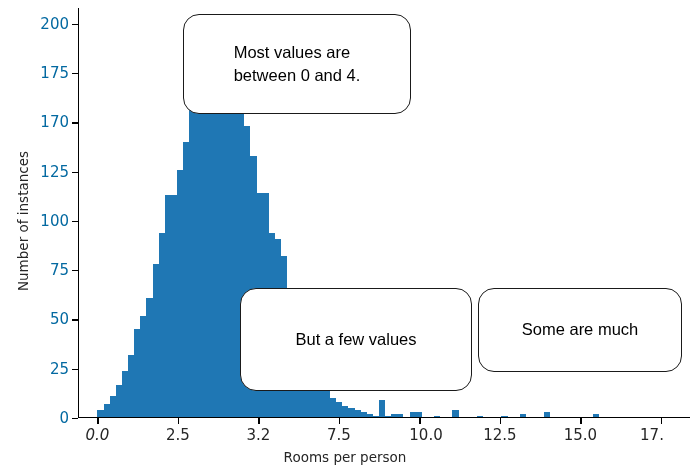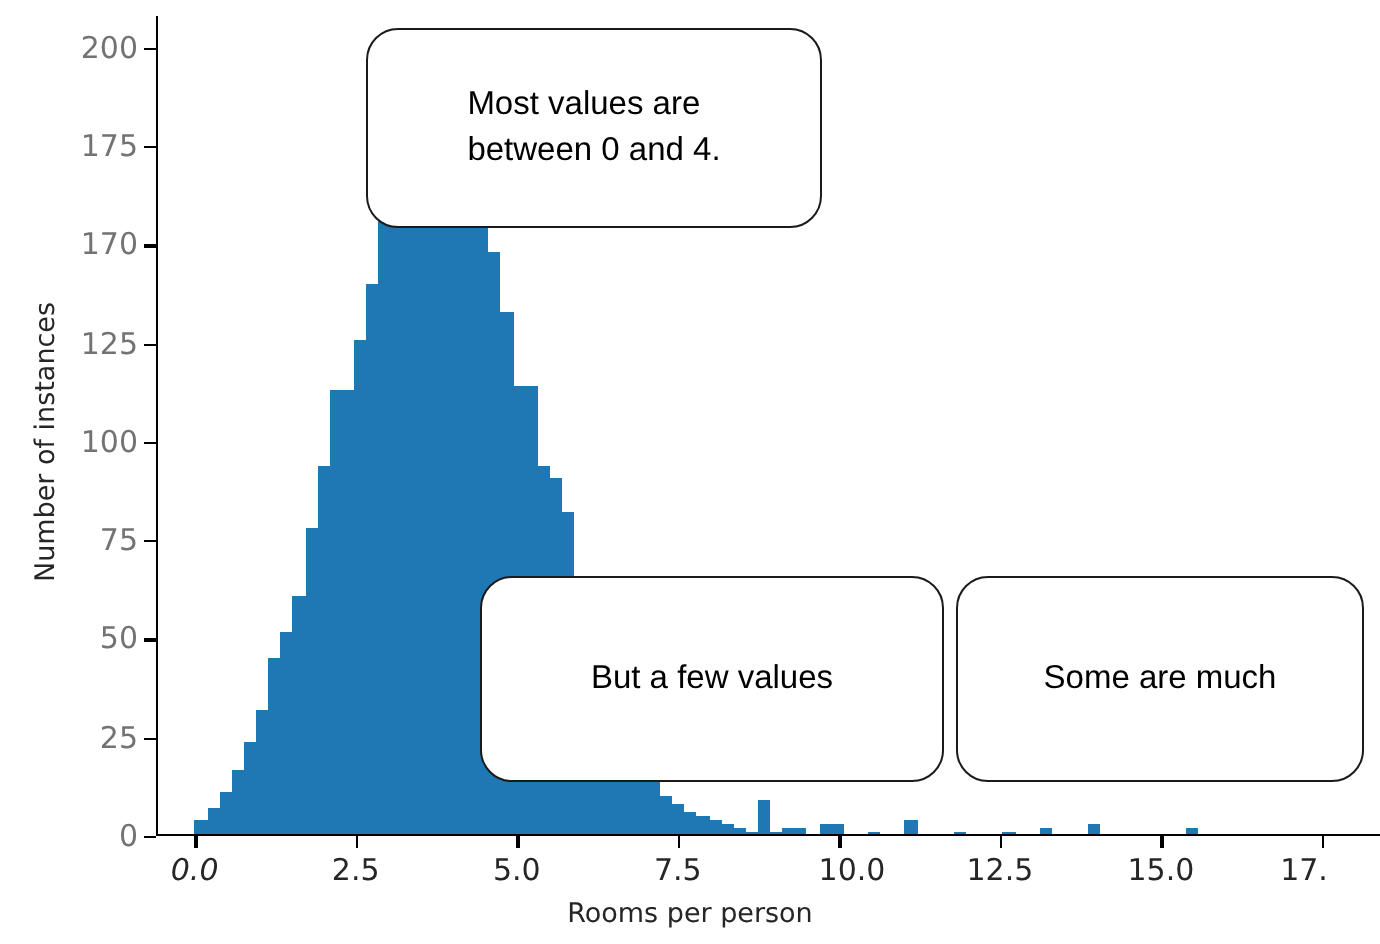--- a/index.html
+++ b/index.html
@@ -66,21 +66,21 @@
   .ytick-row {
     position: absolute;
     left: 0;
     width: 78px;
   }
   .ytick-text {
     position: absolute;
     right: 9px;
     top: 0;
     font-size: 15px;
-    color: #737373;
+    color: #0369a1;
     transform: translateY(-50%);
     white-space: nowrap;
   }
   .xtick-mark {
     position: absolute;
     top: 418px;
     width: 1.3px;
     height: 6px;
     background: #000000;
   }
@@ -244,21 +244,21 @@
       <div class="ytick-row" style="top: 23.7692px;">
         <div class="ytick-text">200</div>
       </div>
     </div>
   <div id="x-ticks">
       <div class="xtick-mark" style="left: 97.3263px;"></div>
       <div class="xtick-text" style="left: 97.3263px; font-style: italic;">0.0</div>
       <div class="xtick-mark" style="left: 177.853px;"></div>
       <div class="xtick-text" style="left: 177.853px;">2.5</div>
       <div class="xtick-mark" style="left: 258.379px;"></div>
-      <div class="xtick-text" style="left: 258.379px;">5.0</div>
+      <div class="xtick-text" style="left: 258.379px;">3.2</div>
       <div class="xtick-mark" style="left: 338.905px;"></div>
       <div class="xtick-text" style="left: 338.905px;">7.5</div>
       <div class="xtick-mark" style="left: 419.432px;"></div>
       <div class="xtick-text" style="left: 426px;">10.0</div>
       <div class="xtick-mark" style="left: 499.958px;"></div>
       <div class="xtick-text" style="left: 499.958px;">12.5</div>
       <div class="xtick-mark" style="left: 580.484px;"></div>
       <div class="xtick-text" style="left: 580.484px;">15.0</div>
       <div class="xtick-mark" style="left: 661.011px;"></div>
       <div class="xtick-text" style="left: 652px;">17.</div>
@@ -272,20 +272,20 @@
         <div>
           <span>Most values are</span>
           <span>between 0 and 4.</span>
         </div>
       </div>
       <div class="callout" style="left: 240px; top: 288px; width: 232px; height: 103px;">
         <div>
           <span>But a few values</span>
         </div>
       </div>
-      <div class="callout" style="left: 478px; top: 288px; width: 204px; height: 103px;">
+      <div class="callout" style="left: 478px; top: 288px; width: 204px; height: 84px;">
         <div>
           <span>Some are much</span>
         </div>
       </div>
     </div>
 
 </div>
 
 </body></html>

